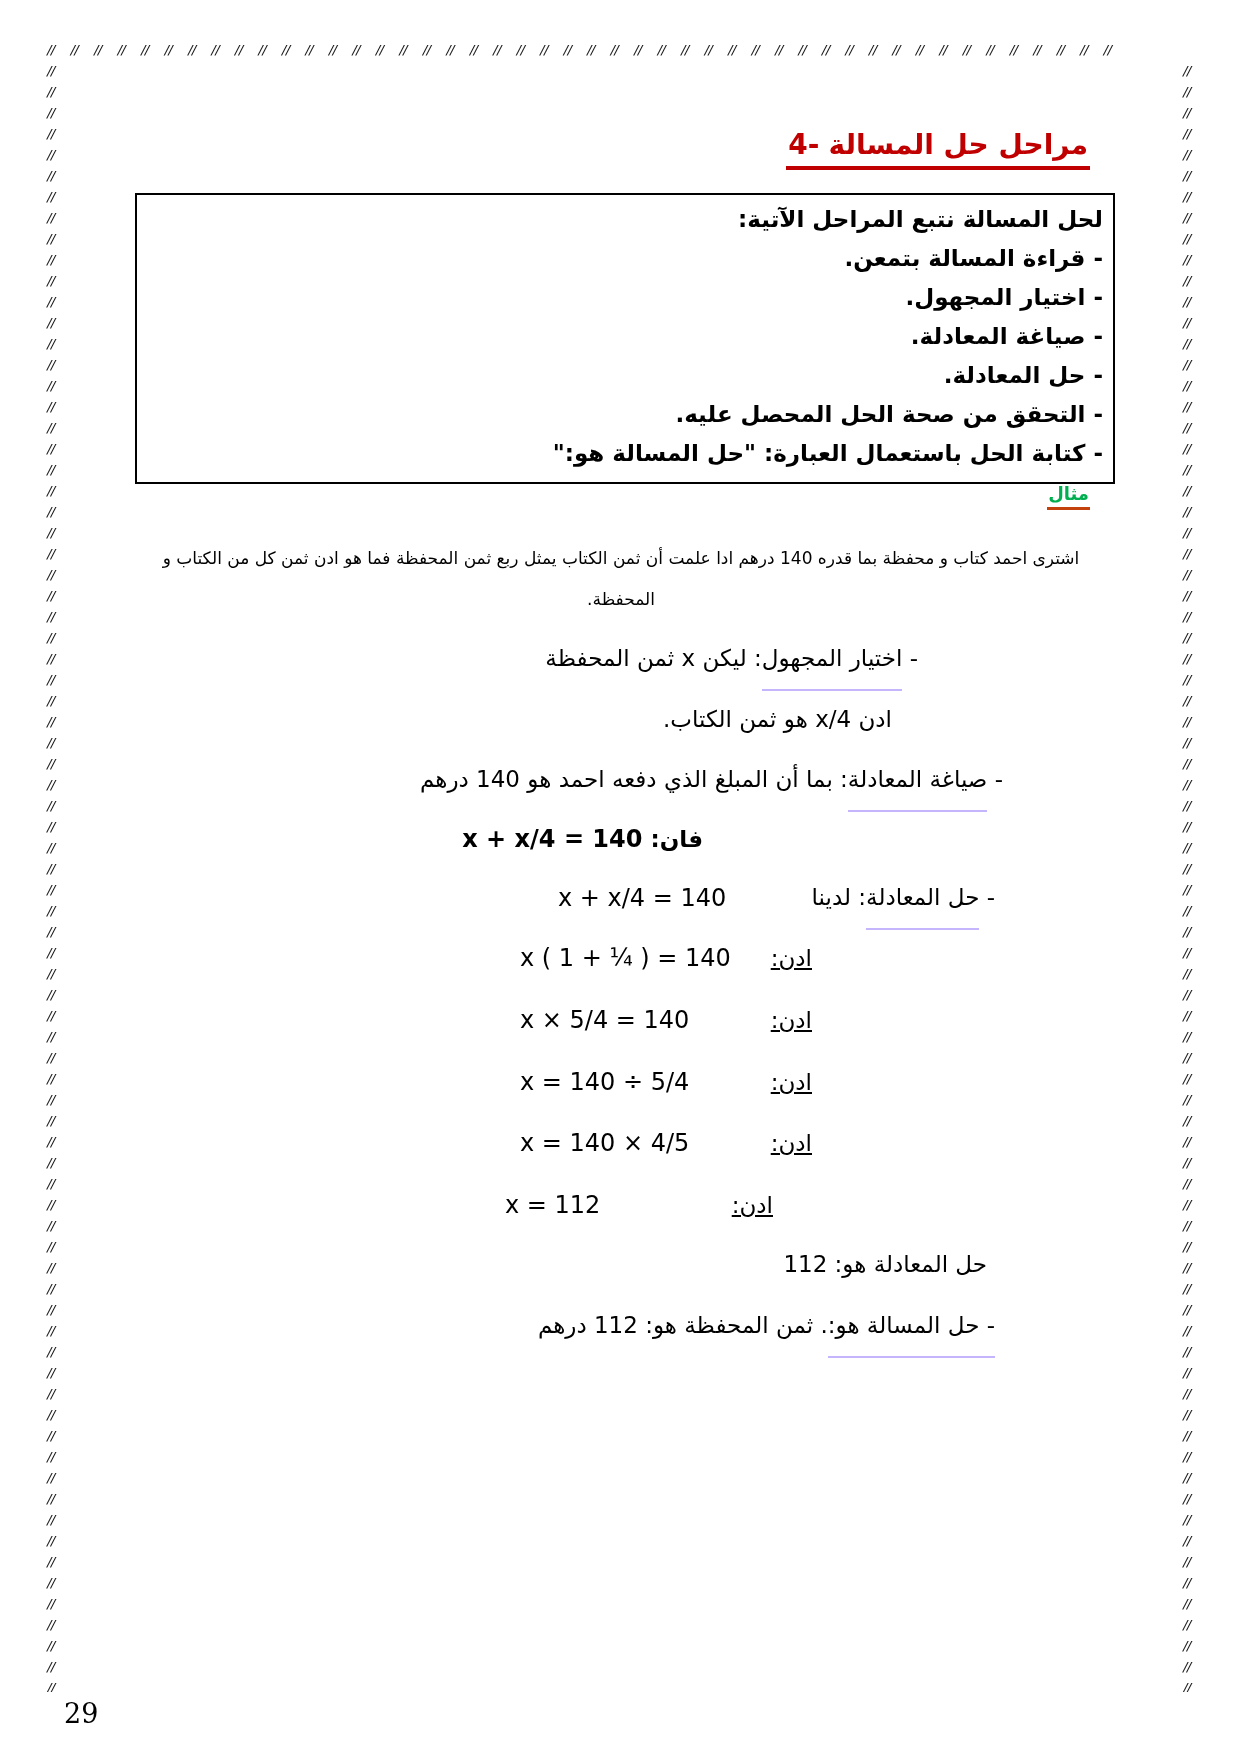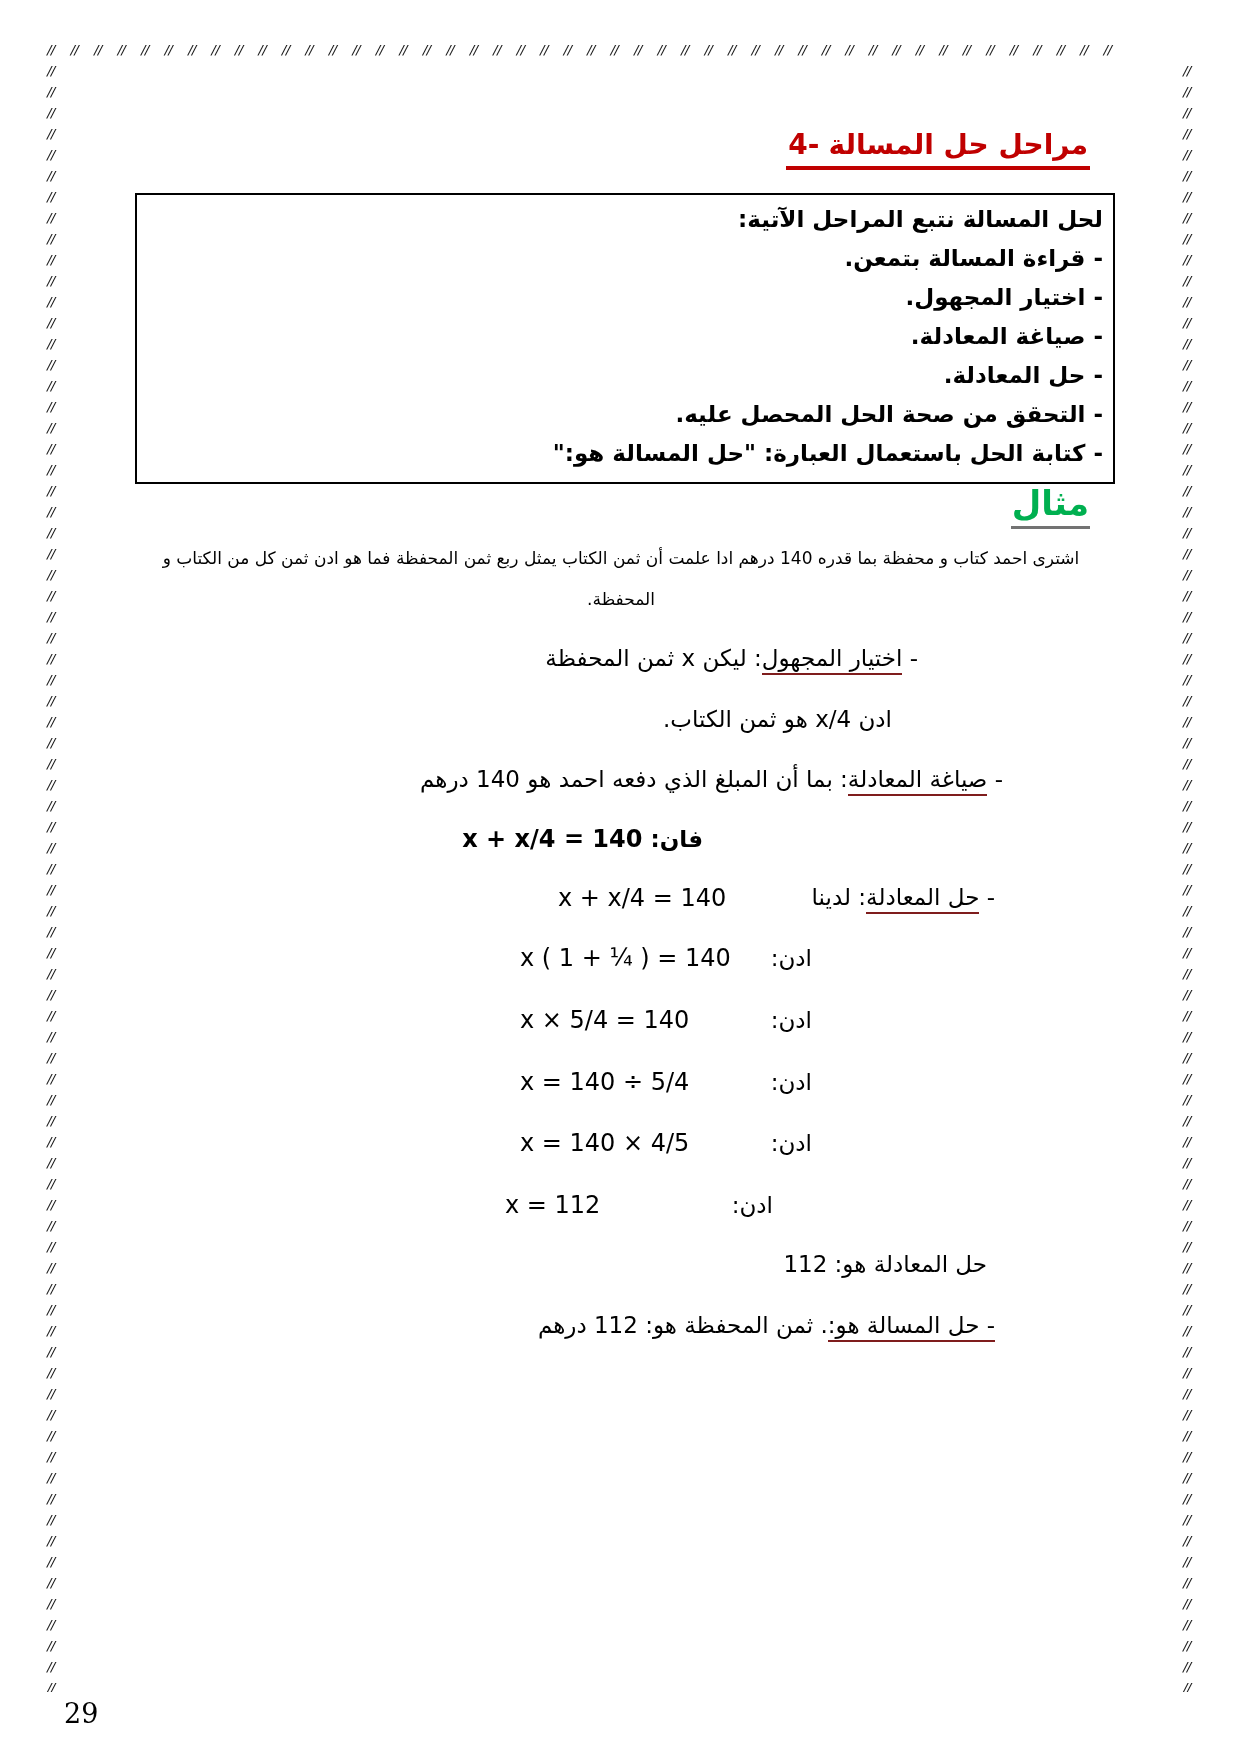--- a/index.html
+++ b/index.html
@@ -25,37 +25,37 @@
     border-bottom:4px solid #C00000;padding:0 2px 5px 2px;
   }
   .steps-box{
     position:absolute;left:135px;top:193px;width:958px;
     border:2px solid #000;padding:5px 10px 9px 8px;
     direction:rtl;text-align:right;
     font-weight:bold;font-size:23px;line-height:39px;
   }
   .example-heading{
     position:absolute;right:150px;top:483px;
-    color:#00B050;font-weight:bold;font-size:34px;
-    border-bottom:3px solid #737373;padding:0 1px 3px 1px;
+    color:#00B050;font-weight:bold;font-size:18px;
+    border-bottom:3px solid #c2410c;padding:0 1px 3px 1px;
     direction:rtl;
   }
   .problem{
     position:absolute;left:140px;top:538px;width:962px;
     direction:rtl;text-align:center;font-size:17px;line-height:41px;
   }
   .line{position:absolute;direction:rtl;font-size:23px;white-space:nowrap;}
-  .u{border-bottom:2px solid #7f1d1d;padding-bottom:2px;}
+  .u{border-bottom:2px solid #c4b5fd;padding-bottom:18px;}
   .eq{direction:ltr;unicode-bidi:embed;font-size:24px;white-space:nowrap;}
   .eq-abs{position:absolute;}
   .step-row{
     position:absolute;left:520px;width:292px;
     display:flex;flex-direction:row-reverse;justify-content:space-between;align-items:baseline;
   }
-  .step-row .step-label{direction:rtl;font-size:23px;}
+  .step-row .step-label{direction:rtl;font-size:23px;text-decoration:underline;}
   .step-row-5{left:505px;width:268px;}
   .page-number{
     position:absolute;left:64px;top:1698px;
     font-family:"DejaVu Serif",serif;font-size:27px;direction:ltr;
   }
 </style>
 </head>
 <body>
 
 <div class="page">

